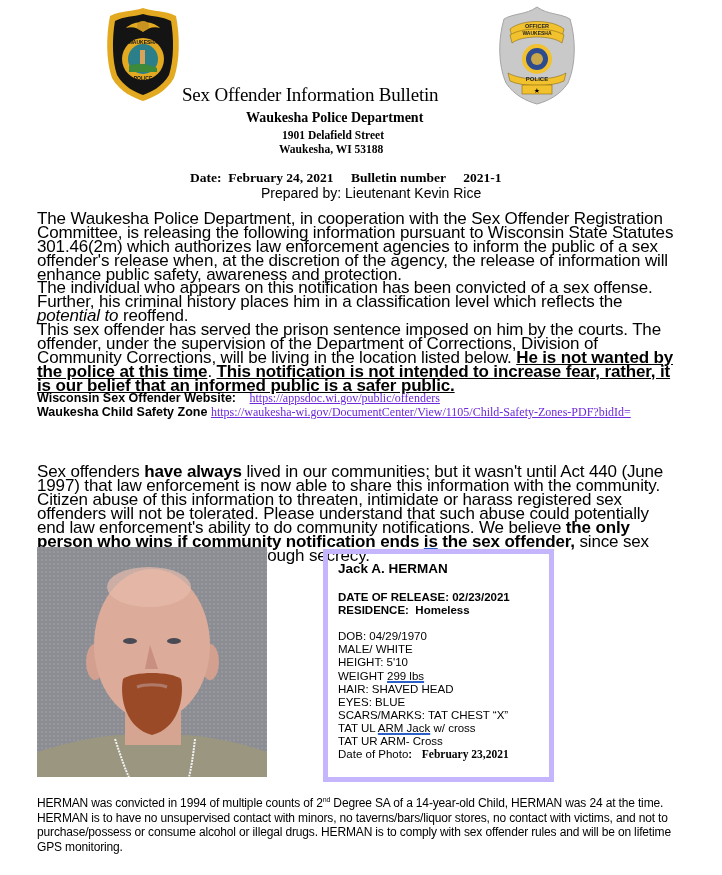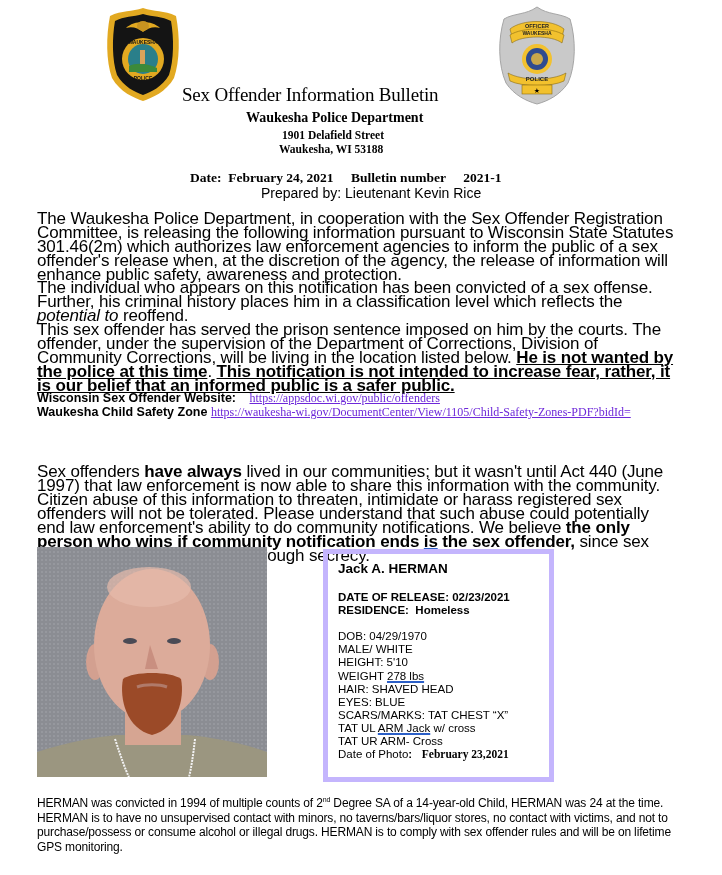--- a/index.html
+++ b/index.html
@@ -152,21 +152,21 @@
     <span>02/23/2021</span>
   </div>
   <div class="bold">
     <span>RESIDENCE:</span>&nbsp;
     <span>Homeless</span>
   </div>
   <div class="spacer"></div>
   <div>DOB:  04/29/1970</div>
   <div>MALE/ WHITE</div>
   <div>HEIGHT:   5'10</div>
-  <div><span>WEIGHT </span><span class="blue-u">278  lbs</span></div>
+  <div><span>WEIGHT </span><span class="blue-u">299  lbs</span></div>
   <div>HAIR: SHAVED HEAD</div>
   <div>EYES: BLUE</div>
   <div>SCARS/MARKS:  TAT CHEST “X”</div>
   <div><span>TAT UL </span><span class="blue-u">ARM  Jack</span><span> w/ cross</span></div>
   <div>TAT UR ARM- Cross</div>
   <div><span>Date of Photo</span><span class="b">:</span>&nbsp;&nbsp;&nbsp;<span class="photo-date">February 23,2021</span></div>
 </div>
 
 <div class="abs p5 sans">
   <span>HERMAN was convicted in 1994 of multiple counts of 2</span><sup>nd</sup><span> Degree SA of a 14-year-old Child, HERMAN was 24 at the time.  HERMAN is to have no unsupervised contact with minors, no taverns/bars/liquor stores, no contact with victims, and not to purchase/possess or consume alcohol or illegal drugs. HERMAN is to comply with sex offender rules and will be on lifetime GPS monitoring.</span>

